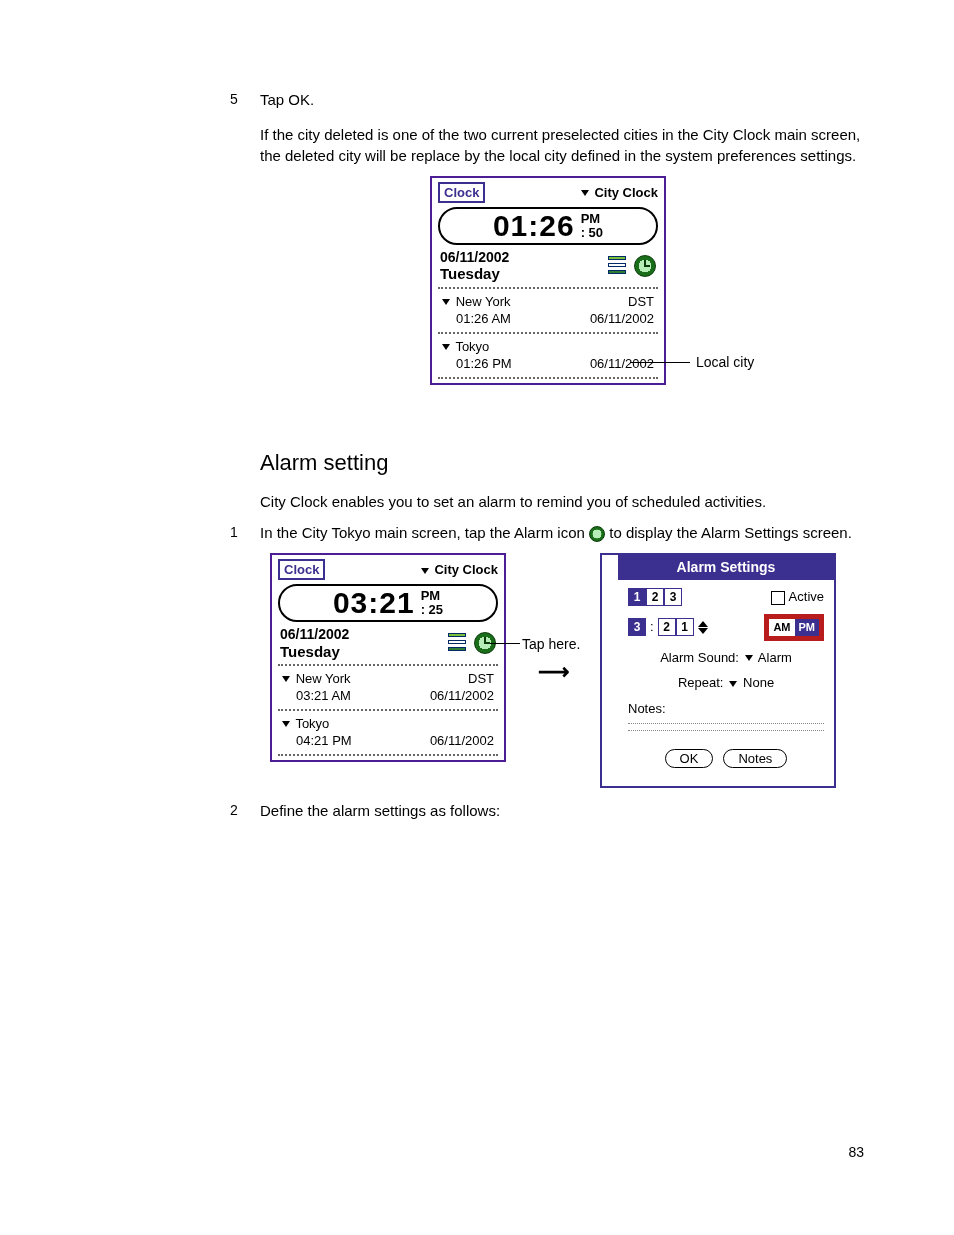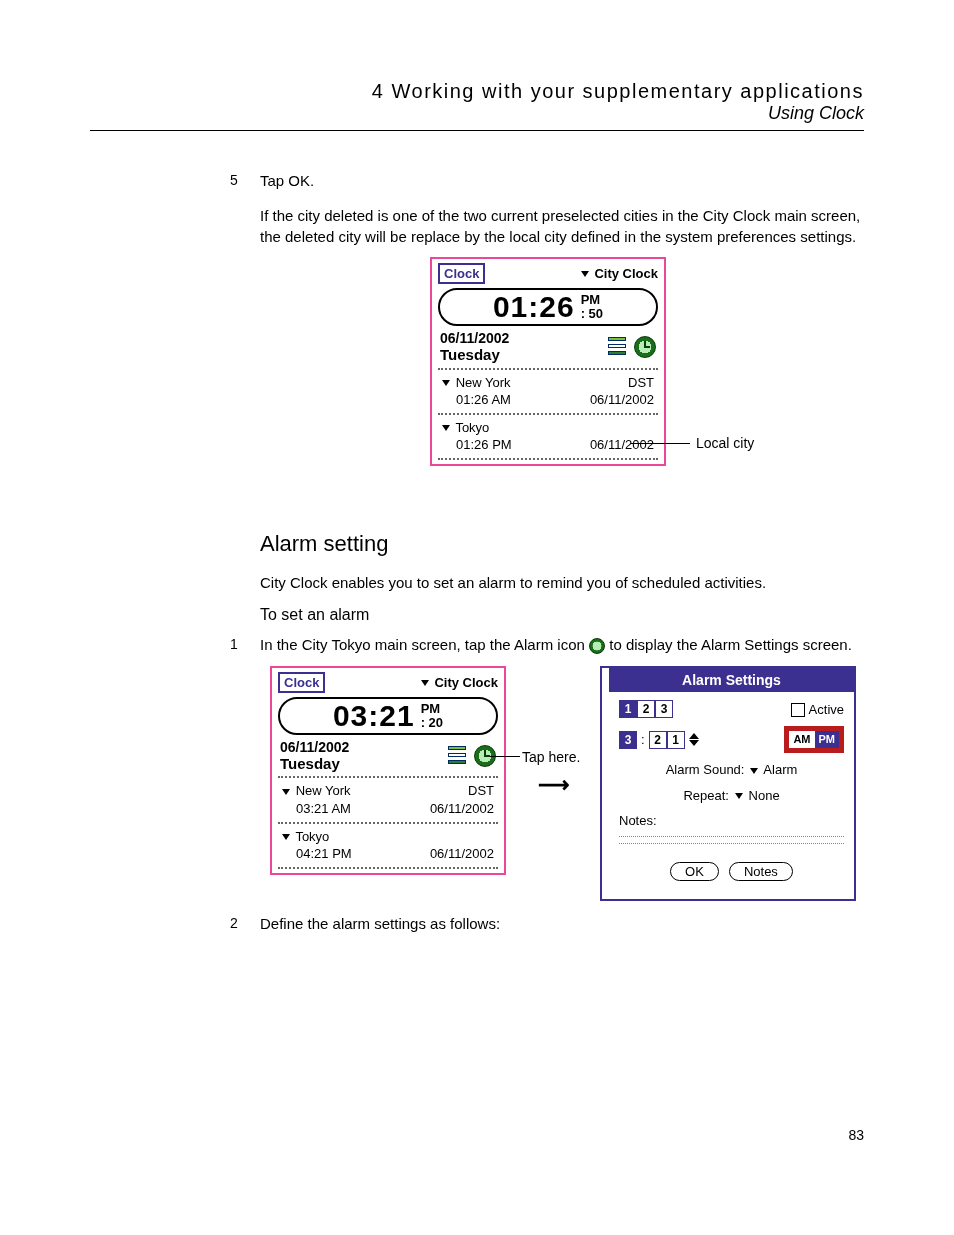--- a/index.html
+++ b/index.html
@@ -52,33 +52,33 @@
     font-weight: 400;
     font-size: 22px;
     margin: 24px 0 6px 0;
   }
   .subsection {
     font-size: 16px;
     margin: 10px 0 6px 0;
   }
   .page-num {
     position: absolute;
-    bottom: 92px;
+    bottom: 75px;
     right: 90px;
     font-size: 14px;
   }
 
   
   .fig-wrap {
     position: relative;
     margin: 10px 0 14px 0;
   }
   .pda {
     width: 236px;
-    border: 2px solid #ec4899;
+    border: 2px solid #4c1d95;
     background: #fff;
     font-family: Arial, sans-serif;
     box-sizing: border-box;
     padding: 4px 6px 2px 6px;
   }
   .pda-titlebar {
     display: flex;
     justify-content: space-between;
     align-items: center;
     font-size: 13px;
@@ -181,26 +181,26 @@
     height: 1px; background: #000;
   }
   .arrow-right {
     position: absolute;
     font-size: 22px;
     font-weight: bold;
   }
 
   
   .alarm-panel {
-    width: 256px;
+    width: 236px;
     border: 2px solid #3b2f8f;
     background: #fff;
     font-family: Arial, sans-serif;
     box-sizing: border-box;
-    padding: 0 0 6px 7px;
+    padding: 0 0 6px 16px;
     font-size: 13px;
   }
   .alarm-title {
     background: #3b2f8f;
     color: #fff;
     font-weight: bold;
     text-align: center;
     padding: 3px 0;
     font-size: 14px;
   }
@@ -232,24 +232,20 @@
     background: radial-gradient(circle at 50% 50%, #b6ecb6 45%, #1a6e1a 46%);
     border:1px solid #0a3a0a; vertical-align:middle;
   }
 
 </style>
 </head>
 <body>
 
 <div class="page">
 
-  <div class="header">
-    <div class="chapter">4 Working with your supplementary applications</div>
-    <div class="subtitle">Using Clock</div>
-  </div>
 
   <div class="body">
 
     <div class="step">
       <div class="step-num">5</div>
       <div class="step-text">Tap OK.</div>
     </div>
     <p class="indent">If the city deleted is one of the two current preselected cities in the City Clock main screen, the deleted city will be replace by the local city defined in the system preferences settings.</p>
 
     <div class="fig-wrap" style="height:248px;">
@@ -299,39 +295,38 @@
           </div>
         </div>
         <hr class="dotline">
       </div>
       <div class="callout-line-h" style="left:370px; top:186px; width:60px;"></div>
       <div class="callout" style="left:436px; top:177px;">Local city</div>
     </div>
 
     <h2 class="section">Alarm setting</h2>
     <p class="indent">City Clock enables you to set an alarm to remind you of scheduled activities.</p>
-    <div class="subsection">To set an alarm</div>
 
     <div class="step">
       <div class="step-num">1</div>
       <div class="step-text">
         <span>In the City Tokyo main screen, tap the Alarm icon </span><span class="inline-alarm-ico"></span><span> to display the Alarm Settings screen.</span>
       </div>
     </div>
 
     <div class="fig-wrap" style="height:230px;">
 
       <div class="pda" style="position:absolute; left:10px; top:0;">
         <div class="pda-titlebar">
           <span class="pda-app">Clock</span>
           <span class="pda-menu"><span class="tri"></span> <span>City Clock</span></span>
         </div>
         <div class="time-oval">
           <span class="time-big">03:21</span>
-          <span class="time-side"><span>PM</span><br><span>: 20</span></span>
+          <span class="time-side"><span>PM</span><br><span>: 25</span></span>
         </div>
         <div class="date-row">
           <div class="date-block">
             <div class="date">06/11/2002</div>
             <div class="day">Tuesday</div>
           </div>
           <div class="icons-right">
             <div class="cal-icon">
                 <span></span>
                 <span></span>

